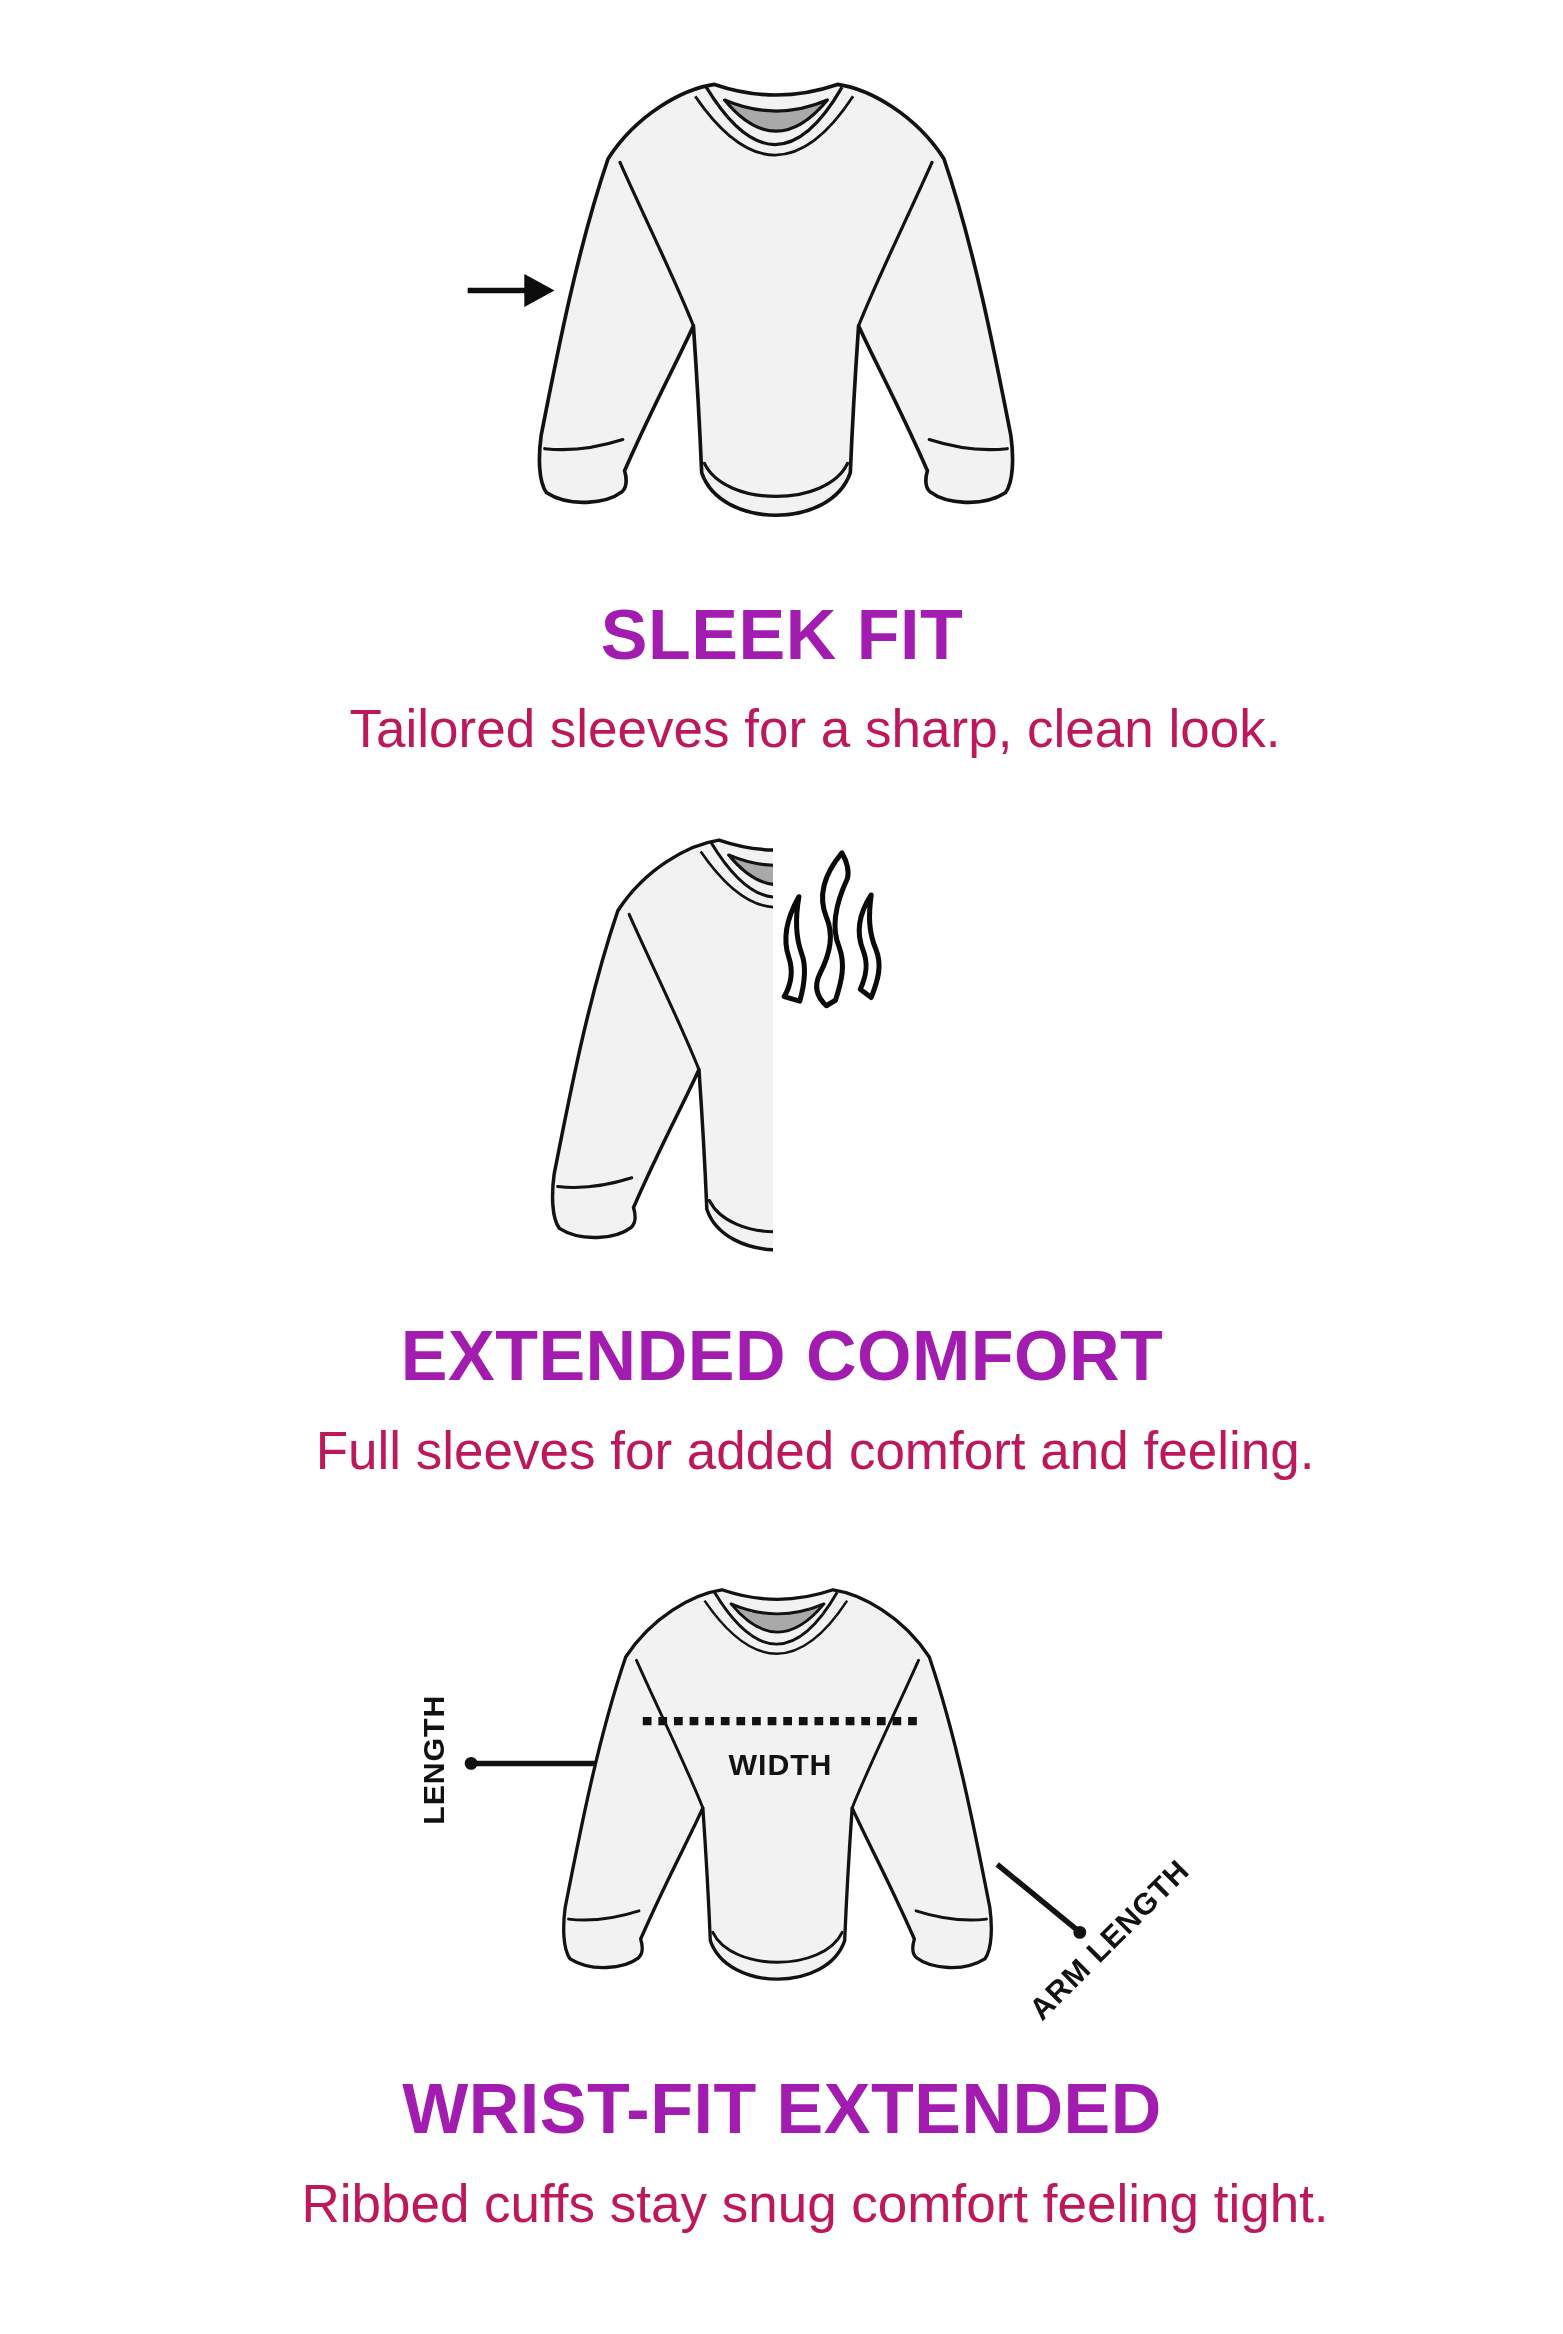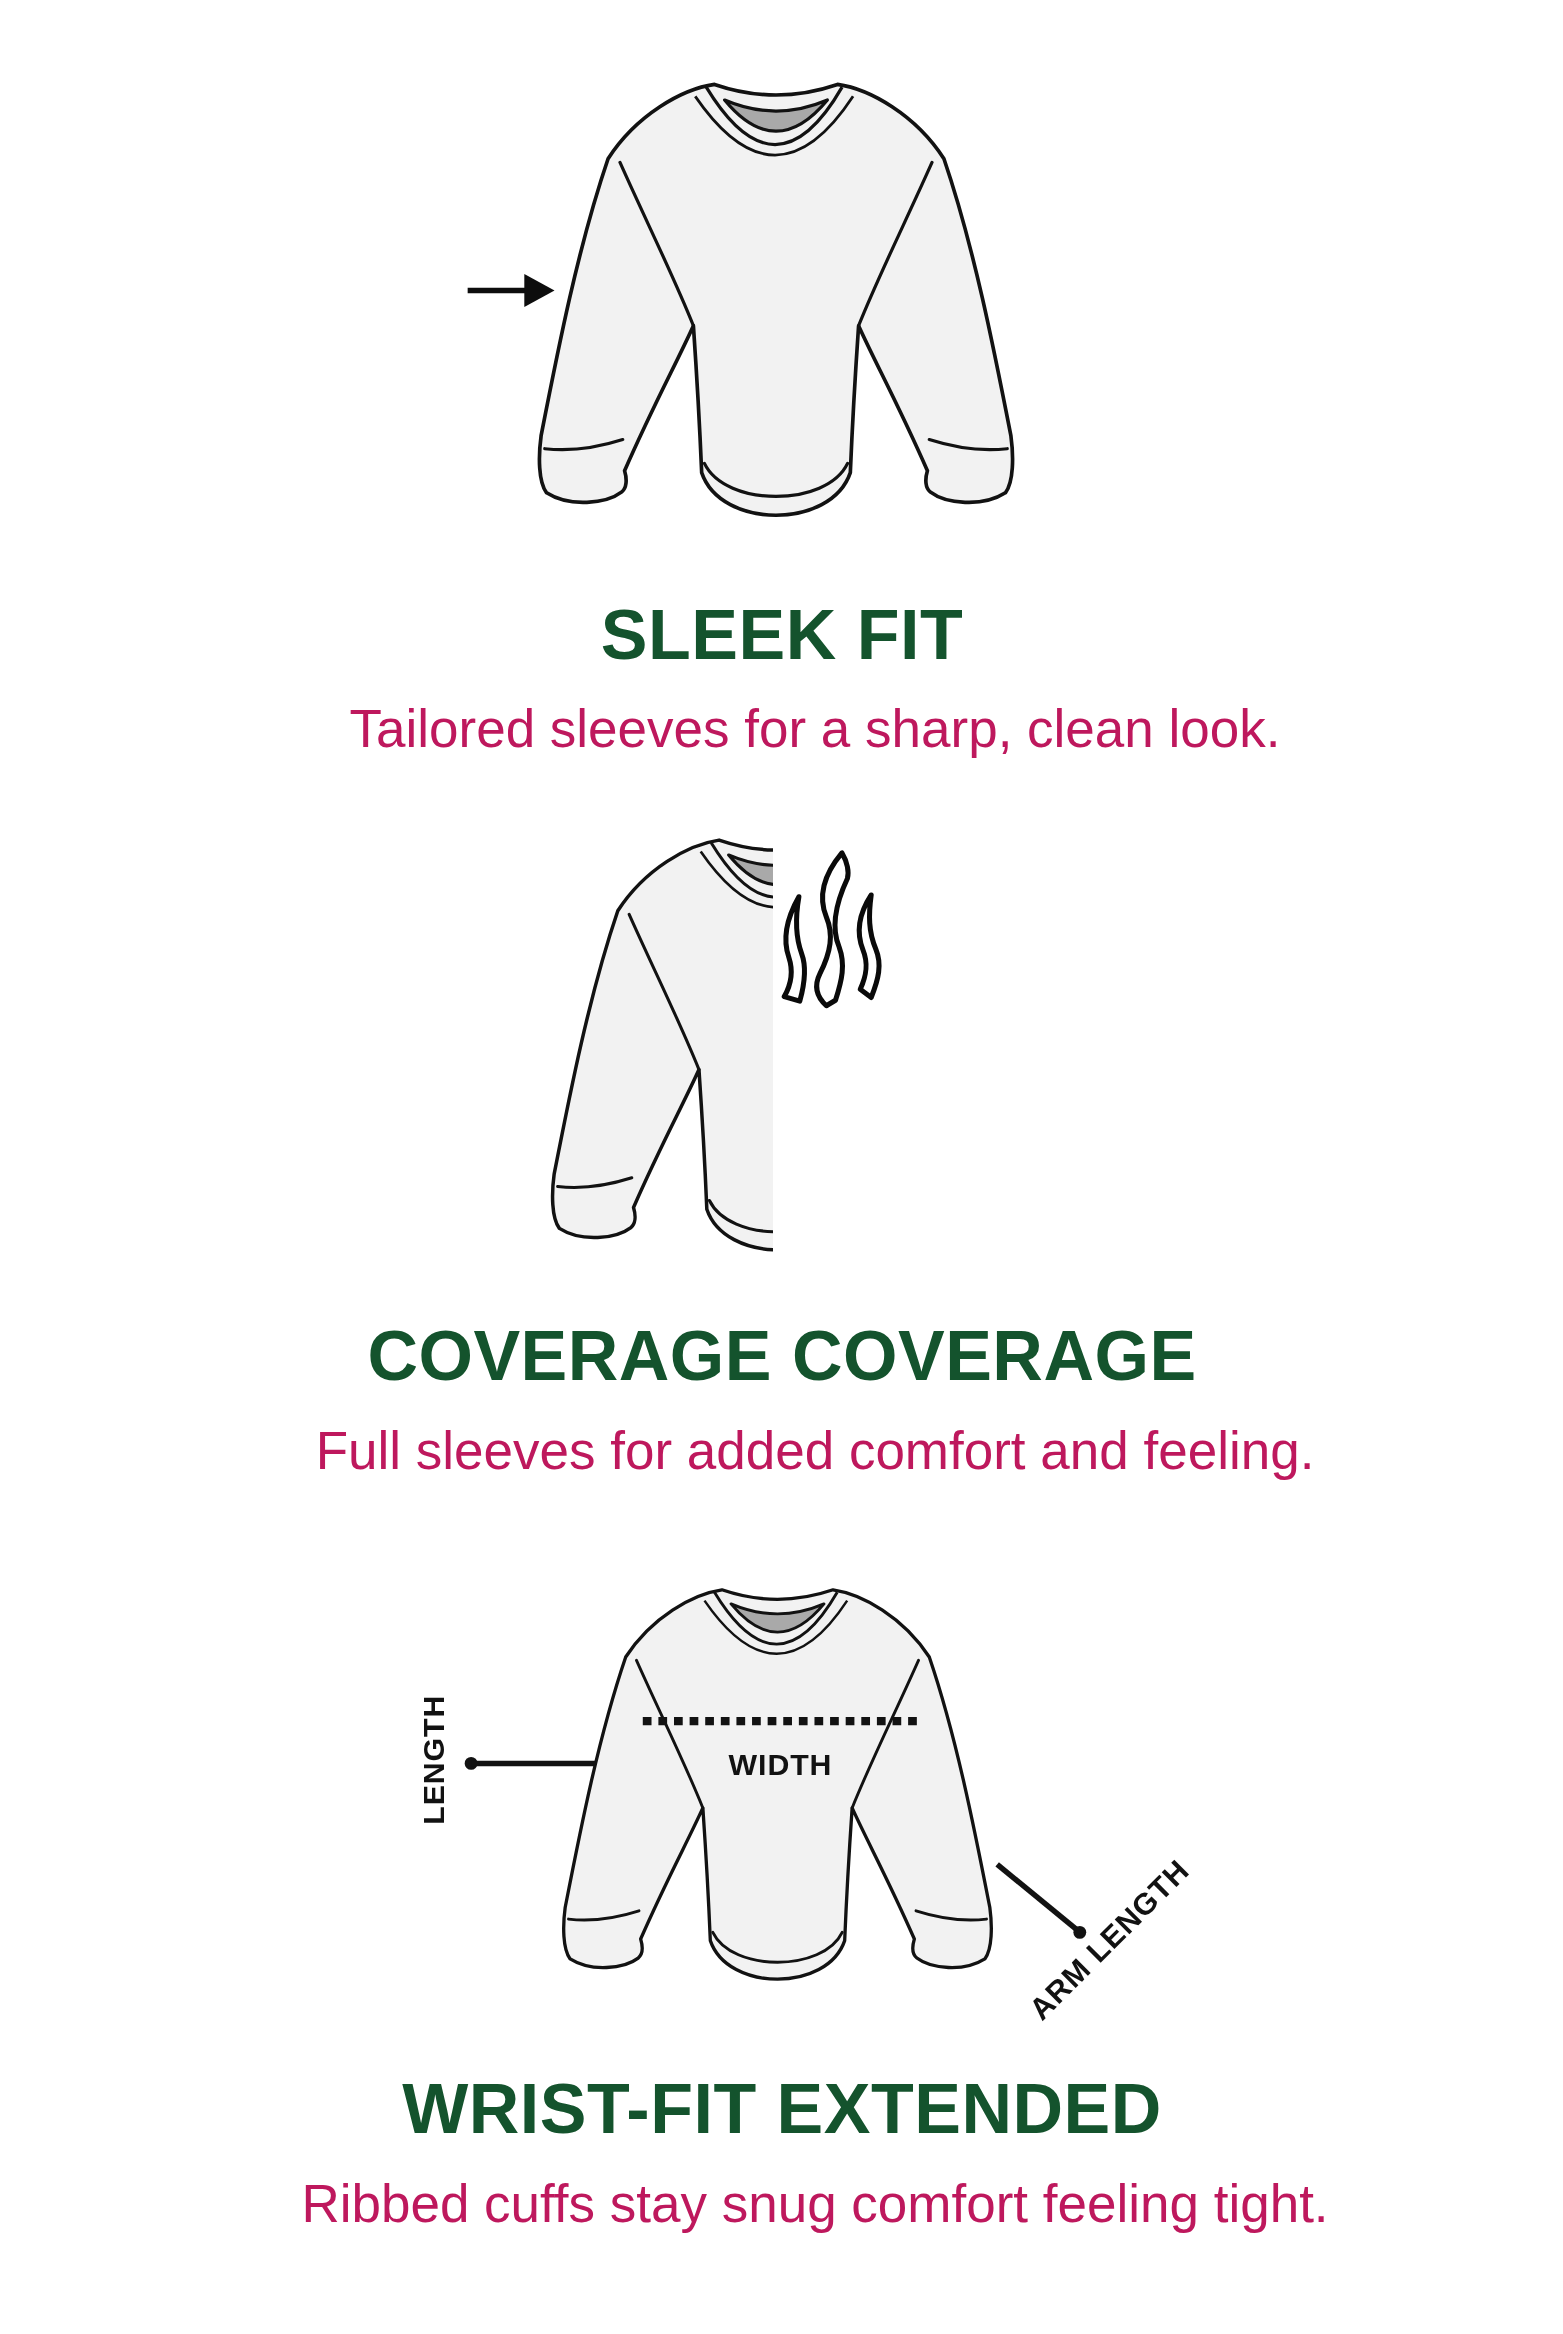--- a/index.html
+++ b/index.html
@@ -4,21 +4,21 @@
 <style>
   html,body{margin:0;padding:0;background:#ffffff;}
   #canvas{
     position:relative;width:1564px;height:2334px;background:#ffffff;
     overflow:hidden;font-family:"Liberation Sans",sans-serif;
   }
   .abs{position:absolute;}
   .section-title{
     position:absolute;left:0;width:100%;text-align:center;
     font-family:"Liberation Sans",sans-serif;font-weight:700;
-    font-size:70px;line-height:1;letter-spacing:0.5px;color:#14532d;
+    font-size:70px;line-height:1;letter-spacing:0.5px;color:#a21caf;
   }
   .section-subtitle{
     position:absolute;left:16px;width:100%;text-align:center;
     font-family:"Liberation Sans",sans-serif;font-weight:400;
     font-size:53px;line-height:1;letter-spacing:0px;color:#be185d;padding-left:17px;
   }
   .clip-half{
     position:absolute;left:533px;top:834px;width:240px;height:446px;
     overflow:hidden;
   }
@@ -96,21 +96,21 @@
                L 26,176 C 31,158 34,140 28,124 C 21,105 21,85 25,62 Z" fill="#ffffff" stroke="#0a0a0a" stroke-width="5.5" stroke-linejoin="round"></path>
 
       <path d="M 72,14 C 52,38 46,62 55,84 C 63,103 60,122 48,146
                C 42,158 43,170 55,181 L 65,175 C 72,153 76,136 69,117
                C 61,98 63,74 78,42 C 80,35 78,24 72,14 Z" fill="#ffffff" stroke="#0a0a0a" stroke-width="5.5" stroke-linejoin="round"></path>
 
       <path d="M 104,60 C 91,80 87,100 95,120 C 101,135 99,148 92,163
                L 104,172 C 112,152 116,136 109,119 C 101,100 101,82 104,60 Z" fill="#ffffff" stroke="#0a0a0a" stroke-width="5.5" stroke-linejoin="round"></path>
     </svg>
 
-    <div class="section-title" style="top:1321px">COVERAGE COVERAGE</div>
+    <div class="section-title" style="top:1321px">EXTENDED COMFORT</div>
     <div class="section-subtitle" style="top:1424px">Full sleeves for added comfort and feeling.</div>
   </div>
 
   <div>
     <svg class="abs" style="left:545px;top:1584px" width="465" height="423" viewBox="0 0 560 510">
       <use href="#shirt-sym"></use>
     </svg>
 
     <svg class="abs" style="left:349px;top:1543px" width="964" height="551" viewBox="380 1680 1050 600">
 

